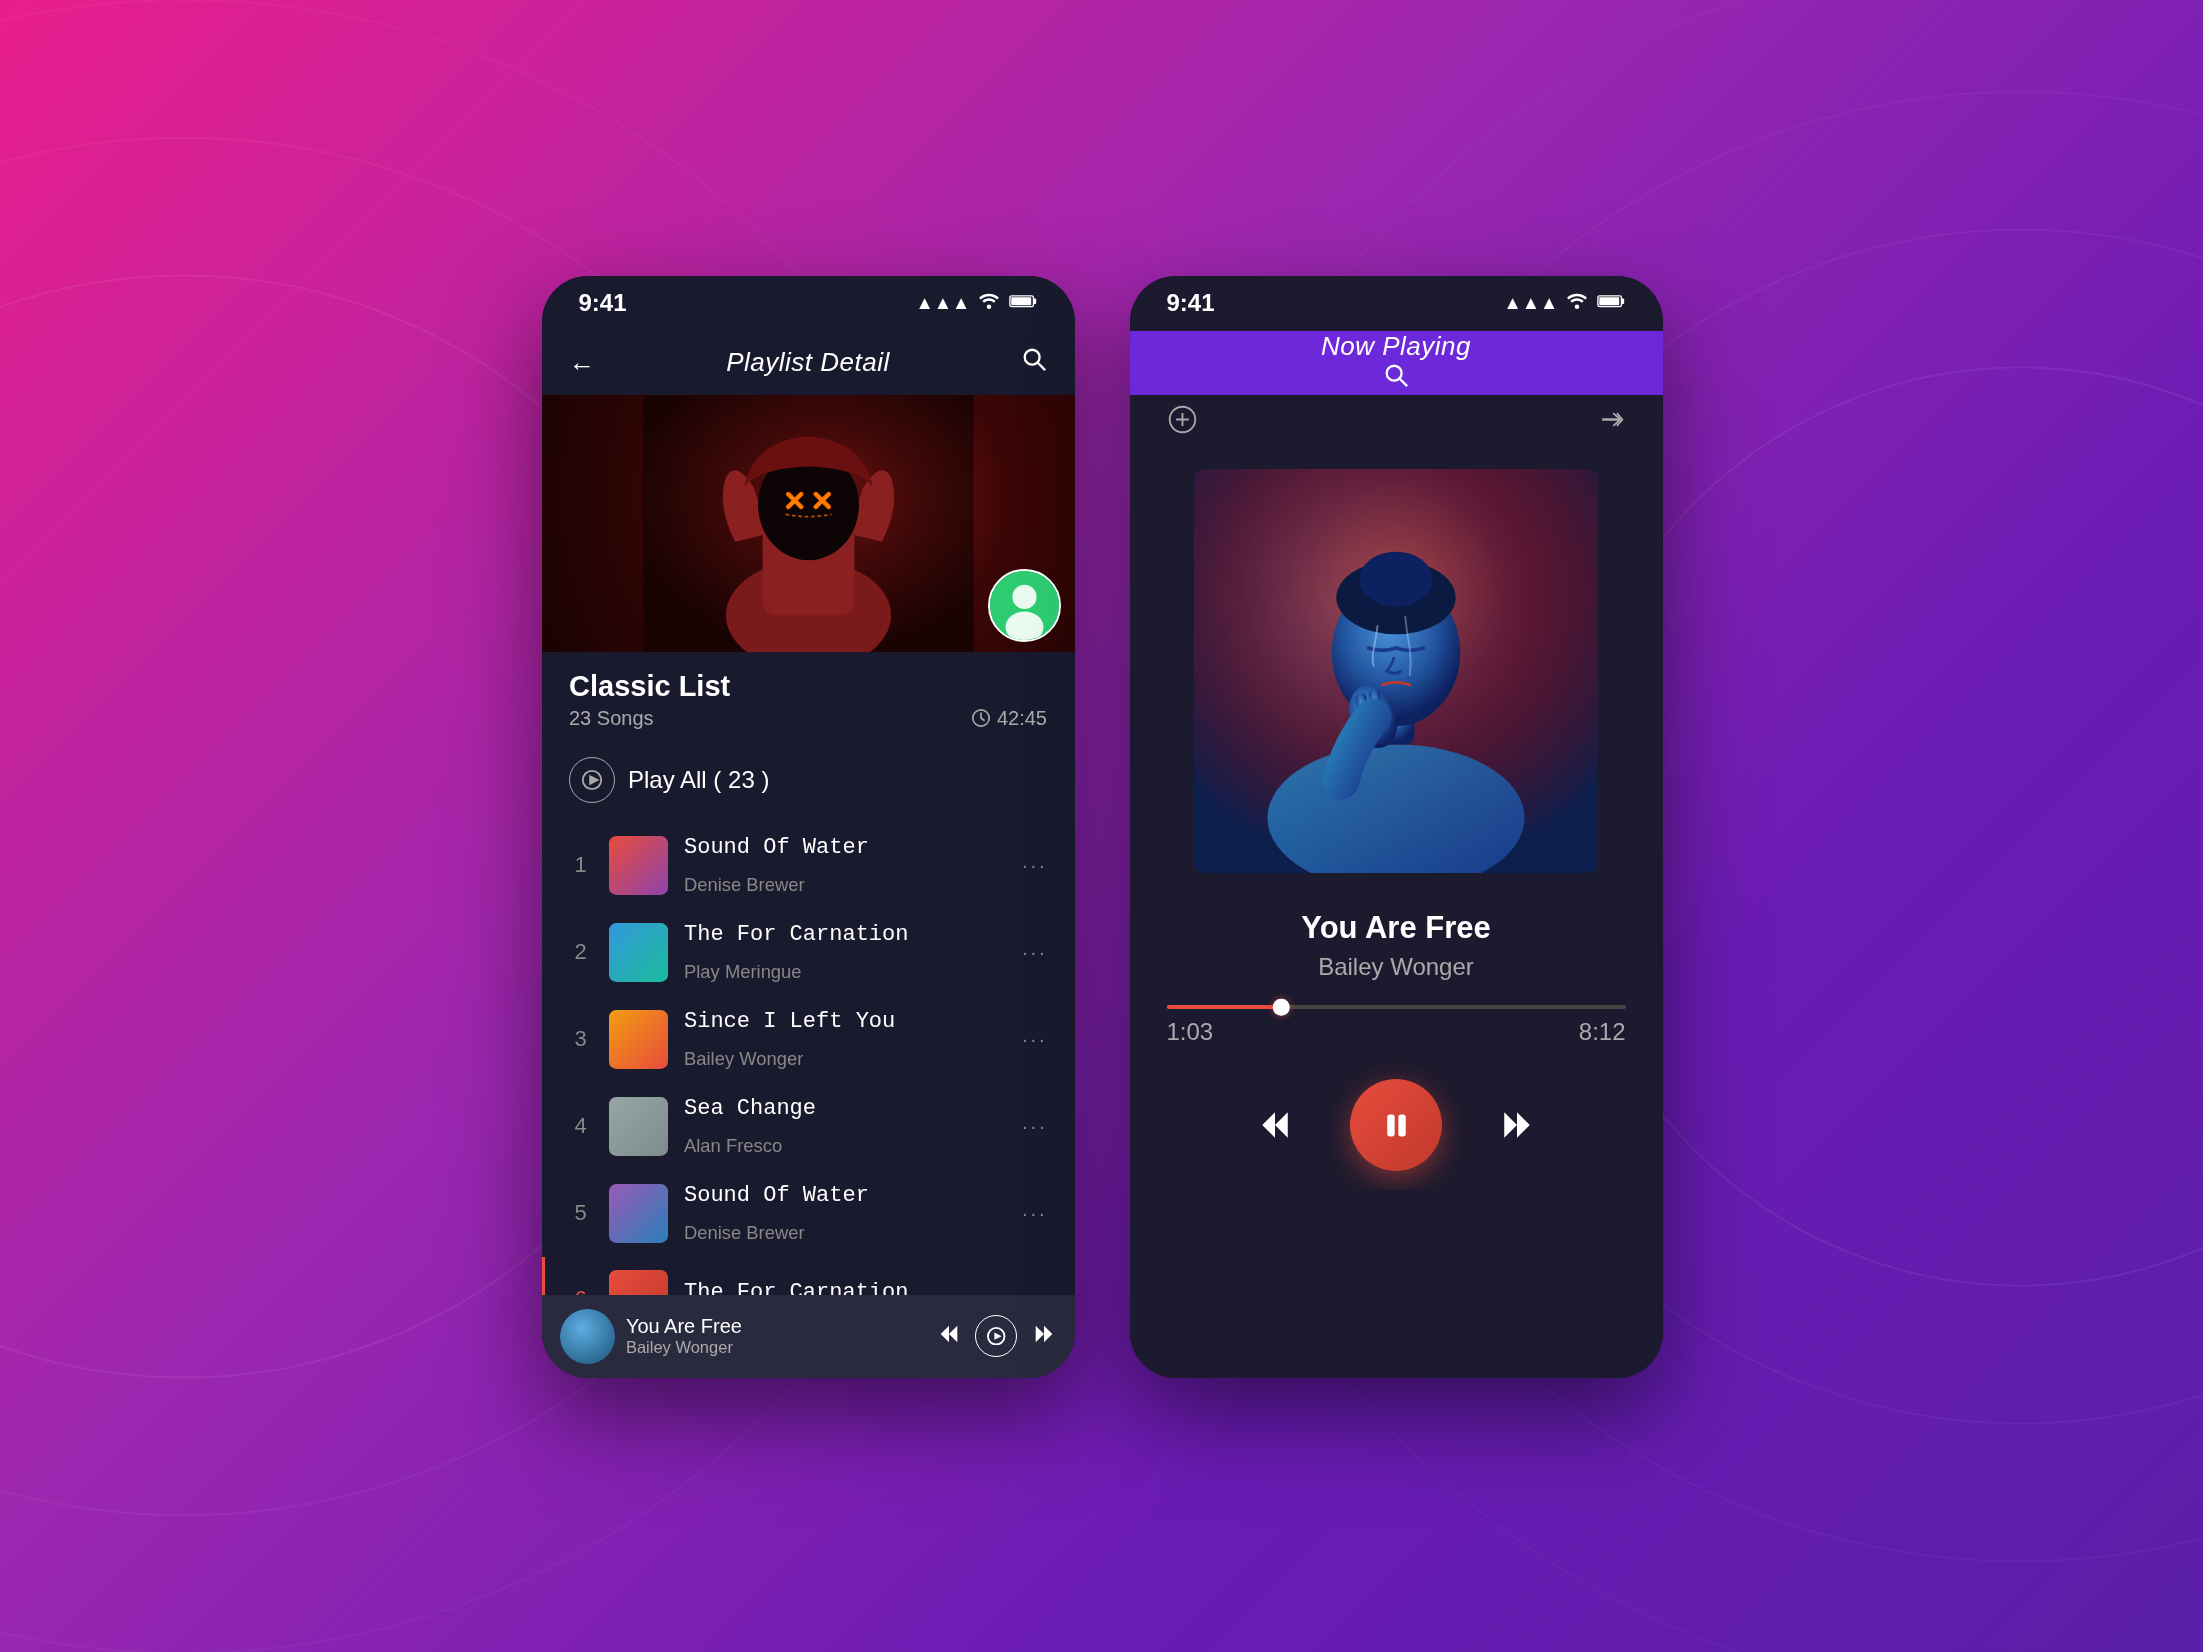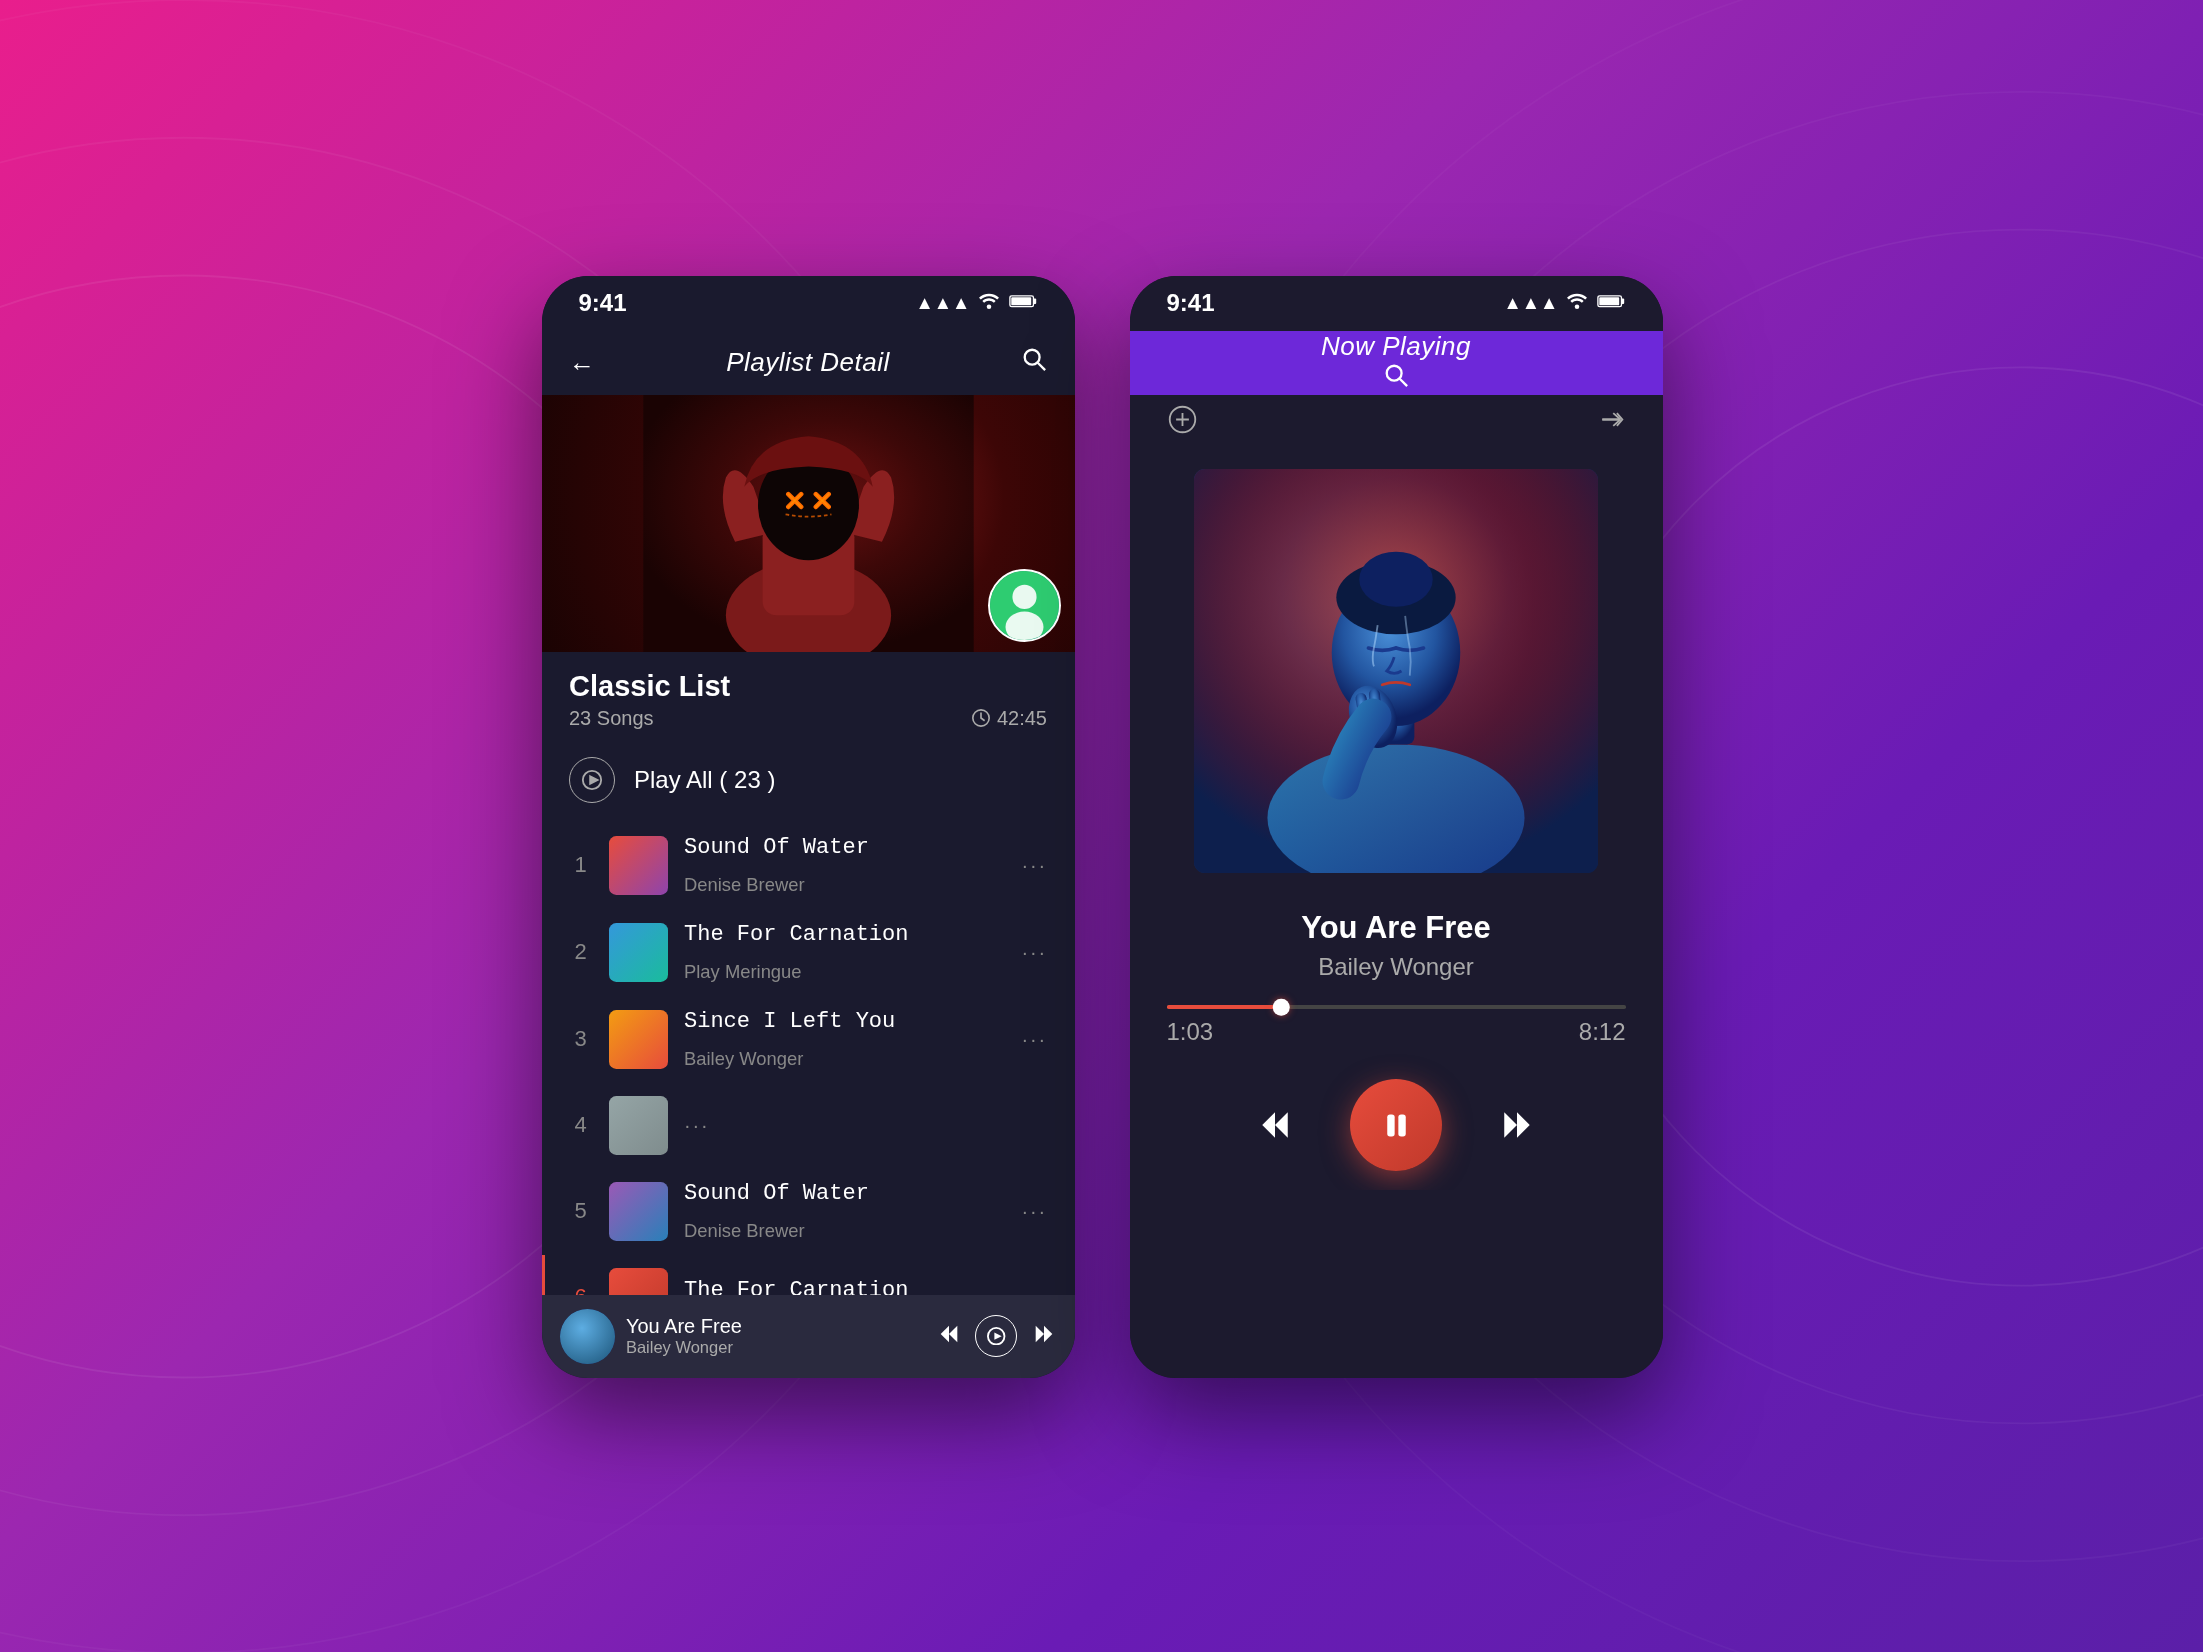--- a/index.html
+++ b/index.html
@@ -144,21 +144,21 @@
       display: flex;
       align-items: center;
       gap: 5.5px;
       color: #aaa;
       font-size: 20px;
     }
     .play-all-row {
       padding: 18.4px 27.5px;
       display: flex;
       align-items: center;
-      gap: 19px;
+      gap: 13px;
       background: #1a1a2e;
       flex-shrink: 0;
     }
     .play-all-btn {
       width: 46px;
       height: 46px;
       border-radius: 50%;
       border: 1.8px solid #aaa;
       display: flex;
       align-items: center;
@@ -534,20 +534,24 @@
       <div class="song-info">
         <div class="song-name">Since I Left You</div>
         <div class="song-artist">Bailey Wonger</div>
       </div>
       <span class="song-more">···</span>
     </div>
 
     <div class="song-item">
       <span class="song-num">4</span>
       <div class="song-art"></div>
+      <div class="song-info">
+        <div class="song-name">Sea Change</div>
+        <div class="song-artist">Alan Fresco</div>
+      </div>
       <span class="song-more">···</span>
     </div>
 
     <div class="song-item">
       <span class="song-num">5</span>
       <div class="song-art"></div>
       <div class="song-info">
         <div class="song-name">Sound Of Water</div>
         <div class="song-artist">Denise Brewer</div>
       </div>

